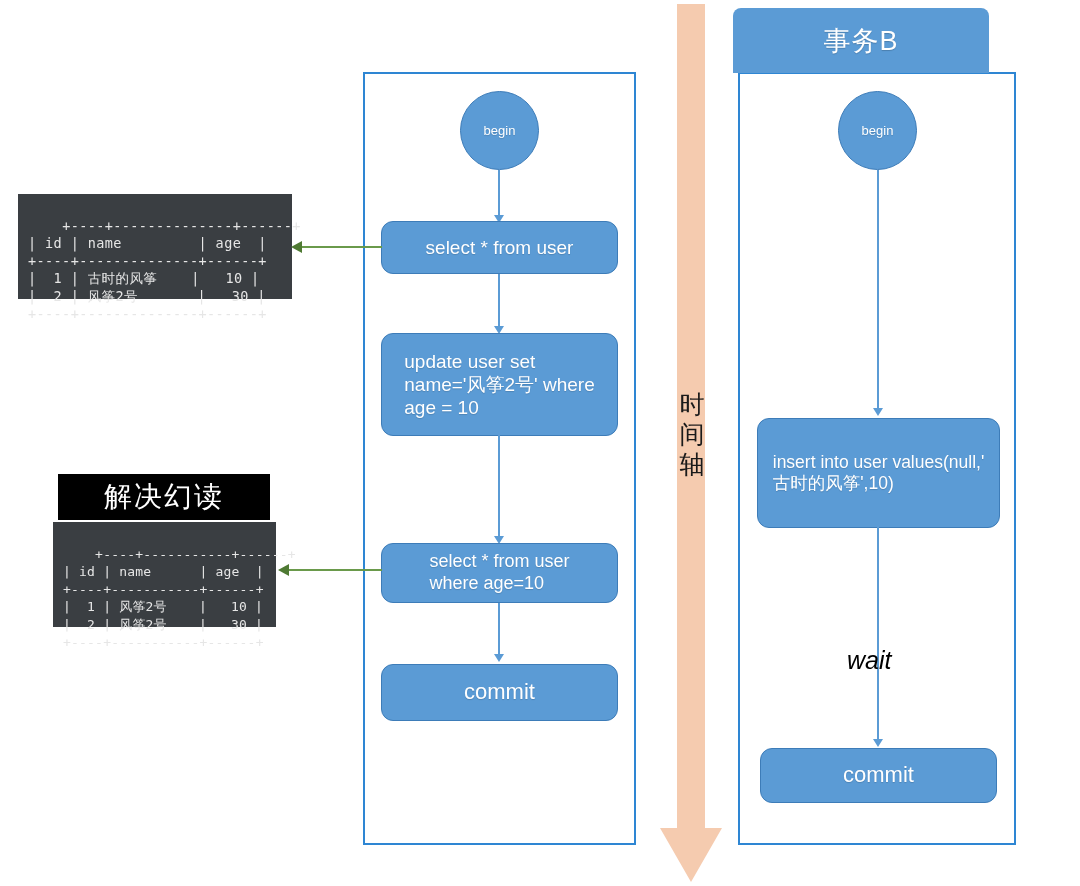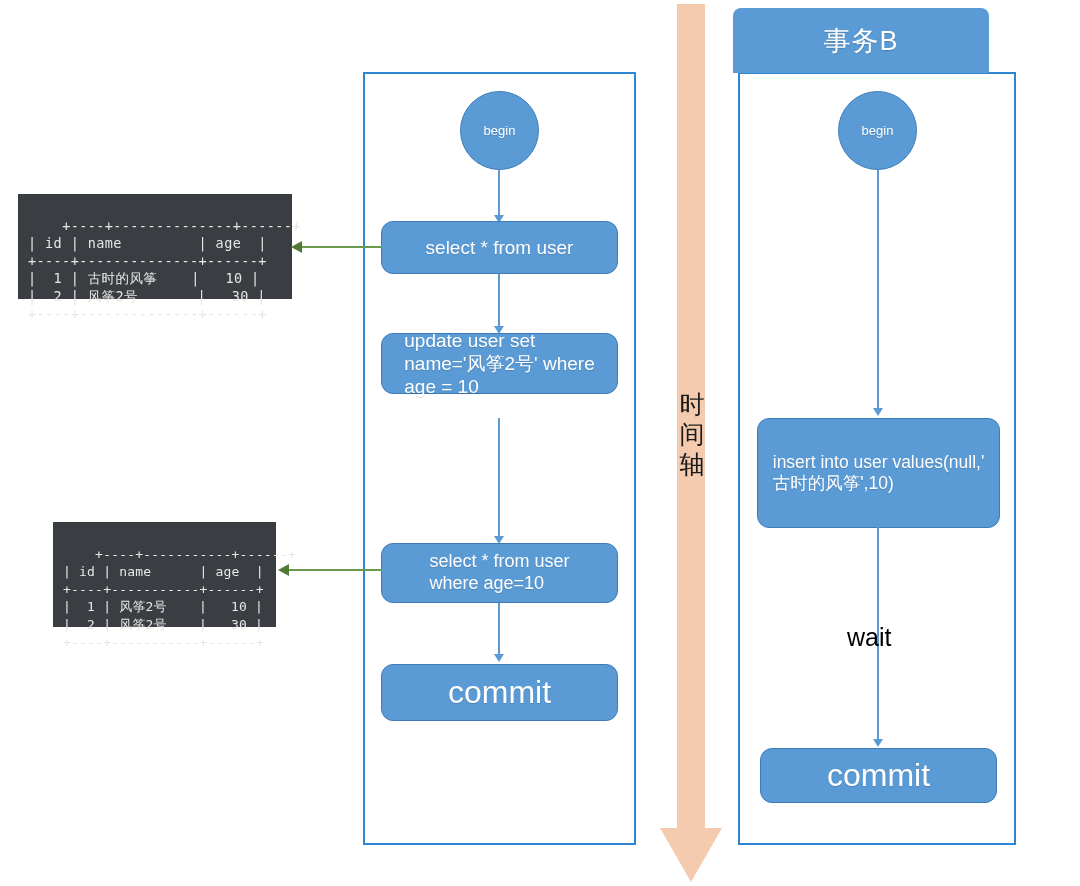--- a/index.html
+++ b/index.html
@@ -55,21 +55,21 @@
     padding: 2px 8px;
     text-shadow: 0 1px 1px rgba(0,0,0,0.15);
   }
   .node.begin {
     border-radius: 50%;
     font-size: 13px;
     padding: 0;
   }
   .node.sql { font-size: 19px; }
   .node.sql-sm { font-size: 18px; }
-  .node.commit { font-size: 32px; }
+  .node.commit { font-size: 22px; }
   .node.insert { font-size: 17.5px; }
 
   
   .vline {
     position: absolute;
     width: 2px;
     background: #5B9BD5;
   }
   .vhead {
     position: absolute;
@@ -165,21 +165,21 @@
   </div>
   <div class="vline" style="left:498px; top:170px; height:50px;"></div>
   <div class="vhead" style="left:494px; top:215px;"></div>
 
   <div class="node sql" style="left:381px; top:221px; width:237px; height:53px;">
     <span>select * from user</span>
   </div>
   <div class="vline" style="left:498px; top:274px; height:58px;"></div>
   <div class="vhead" style="left:494px; top:326px;"></div>
 
-  <div class="node sql" style="left:381px; top:333px; width:237px; height:61px; white-space:pre-line;">
+  <div class="node sql" style="left:381px; top:333px; width:237px; height:103px; white-space:pre-line;">
     <span>update user set
 name='风筝2号' where
 age = 10</span>
   </div>
   <div class="vline" style="left:498px; top:418px; height:124px;"></div>
   <div class="vhead" style="left:494px; top:536px;"></div>
 
   <div class="node sql-sm" style="left:381px; top:543px; width:237px; height:60px; white-space:pre-line;">
     <span>select * from user
 where age=10</span>
@@ -202,39 +202,42 @@
   <div class="vline" style="left:877px; top:170px; height:242px;"></div>
   <div class="vhead" style="left:873px; top:408px;"></div>
 
   <div class="node insert" style="left:757px; top:418px; width:243px; height:110px; white-space:pre-line;">
     <span>insert into user values(null,'
 古时的风筝',10)</span>
   </div>
   <div class="vline" style="left:877px; top:515px; height:230px;"></div>
   <div class="vhead" style="left:873px; top:739px;"></div>
 
-  <div class="plain-label" style="left:847px; top:623px;">
+  <div class="plain-label" style="left:847px; top:646px;font-style:italic;">
     <span>wait</span>
   </div>
 
   <div class="node commit" style="left:760px; top:748px; width:237px; height:55px;">
     <span>commit</span>
   </div>
 
   <div class="console" style="left:18px; top:194px; width:274px; height:105px;">
     <span>+----+--------------+------+
 | id | name         | age  |
 +----+--------------+------+
 |  1 | 古时的风筝    |   10 |
 |  2 | 风筝2号       |   30 |
 +----+--------------+------+</span>
   </div>
   <div class="gline" style="left:300px; top:246px; width:82px;"></div>
   <div class="ghead" style="left:291px; top:241px;"></div>
 
+  <div class="banner" style="left:58px; top:474px; width:212px; height:46px;">
+    <span>解决幻读</span>
+  </div>
   <div class="console" style="left:53px; top:522px; width:223px; height:105px; font-size:13px; letter-spacing:0.2px;">
     <span>+----+-----------+------+
 | id | name      | age  |
 +----+-----------+------+
 |  1 | 风筝2号    |   10 |
 |  2 | 风筝2号    |   30 |
 +----+-----------+------+</span>
   </div>
   <div class="gline" style="left:287px; top:569px; width:95px;"></div>
   <div class="ghead" style="left:278px; top:564px;"></div>

